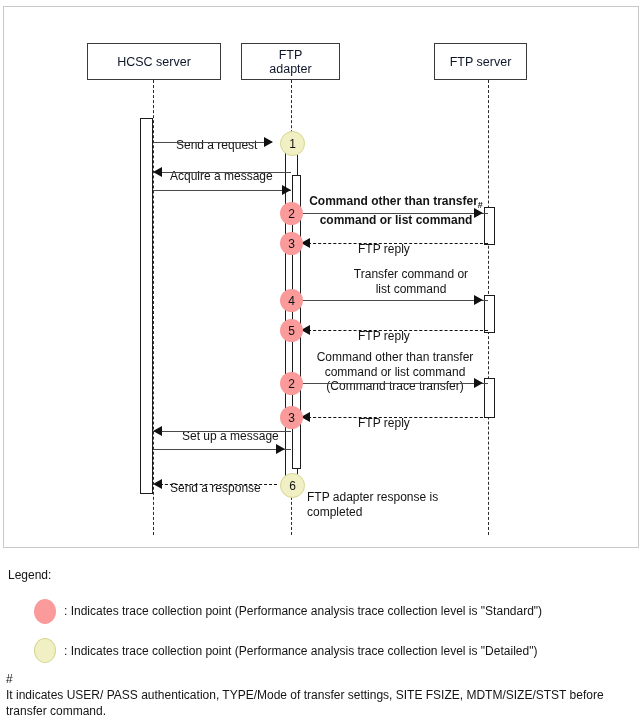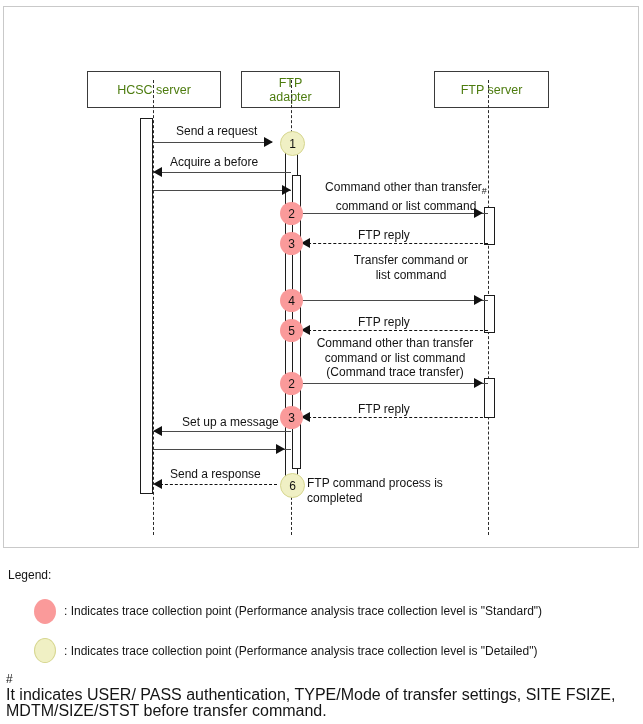--- a/index.html
+++ b/index.html
@@ -14,21 +14,21 @@
   .figure-frame{
     position:absolute;left:3px;top:6px;width:636px;height:542px;
     border:1px solid #c9c9c9;background:#ffffff;box-sizing:border-box;
   }
 
   
   .actor-box{
     position:absolute;box-sizing:border-box;
     border:1px solid #3a3a3a;background:#ffffff;
     display:flex;align-items:center;justify-content:center;
-    text-align:center;font-size:12.5px;line-height:14px;color:#4d7c0f;margin-top:28px;
+    text-align:center;font-size:12.5px;line-height:14px;color:#0f172a;
   }
 
   
   .lifeline{
     position:absolute;width:0;border-left:1px dashed #2b2b2b;
   }
 
   
   .activation{
     position:absolute;box-sizing:border-box;
@@ -44,21 +44,21 @@
   .arrow-head{
     position:absolute;width:0;height:0;
     border-top:5px solid transparent;border-bottom:5px solid transparent;
   }
   .arrow-head.right{border-left:9px solid #111111;}
   .arrow-head.left{border-right:9px solid #111111;}
 
   
   .msg-label{
     position:absolute;font-size:12px;line-height:14.5px;
-    color:#141414;white-space:pre;
+    color:#141414;white-space:pre;margin-top:14px;
   }
   .msg-label.center{text-align:center;}
   .sup-hash{font-size:9px;vertical-align:sub;}
 
   
   .trace-pt{
     position:absolute;border-radius:50%;
     display:flex;align-items:center;justify-content:center;
     font-size:12px;color:#111111;
   }
@@ -70,68 +70,68 @@
   }
   .legend-dot{
     position:absolute;border-radius:50%;
   }
   .legend-text{position:absolute;font-size:12px;color:#141414;white-space:nowrap;}
 
   
   .footnote-mark{position:absolute;left:6px;top:672px;font-size:12px;color:#141414;}
   .footnote-body{
     position:absolute;left:6px;top:687px;width:630px;
-    font-size:16px;line-height:16px;color:#141414;
+    font-size:12px;line-height:16px;color:#141414;
   }
 </style>
 </head>
 <body>
 
 <div id="root">
 
   <div class="figure-frame"></div>
 
   <div class="actor-box" style="left:87px;top:43px;width:134px;height:37px;">
     <span>HCSC server</span>
   </div>
 
   <div class="actor-box" style="left:241px;top:43px;width:99px;height:37px;">
     <span style="white-space:pre-line;">FTP
 adapter</span>
   </div>
 
-  <div class="actor-box" style="left:434px;top:43px;width:115px;height:37px;">
+  <div class="actor-box" style="left:434px;top:43px;width:93px;height:37px;">
     <span>FTP server</span>
   </div>
 
   <div class="lifeline" style="left:153px;top:80px;height:455px;"></div>
   <div class="lifeline" style="left:291px;top:80px;height:455px;"></div>
   <div class="lifeline" style="left:488px;top:80px;height:455px;"></div>
 
   <div class="activation" style="left:140px;top:118px;width:13px;height:376px;"></div>
 
   <div class="activation" style="left:285px;top:142px;width:13px;height:342px;"></div>
   <div class="activation" style="left:292px;top:175px;width:9px;height:294px;"></div>
 
   <div class="activation" style="left:484px;top:207px;width:11px;height:38px;"></div>
   <div class="activation" style="left:484px;top:295px;width:11px;height:38px;"></div>
   <div class="activation" style="left:484px;top:378px;width:11px;height:40px;"></div>
 
   <div class="msg-label" style="left:176px;top:124px;">Send a request</div>
   <div class="msg-line solid-dark" style="left:153px;top:142px;width:119px;"></div>
   <div class="arrow-head right" style="left:264px;top:137px;"></div>
 
-  <div class="msg-label" style="left:170px;top:155px;">Acquire a before</div>
+  <div class="msg-label" style="left:170px;top:155px;">Acquire a message</div>
   <div class="msg-line solid-dark" style="left:153px;top:172px;width:138px;"></div>
   <div class="arrow-head left" style="left:153px;top:167px;"></div>
 
   <div class="msg-line solid-dark" style="left:153px;top:190px;width:138px;"></div>
   <div class="arrow-head right" style="left:282px;top:185px;"></div>
 
-  <div class="msg-label center" style="left:311px;top:180px;width:190px;white-space:normal;">
+  <div class="msg-label center" style="left:301px;top:180px;width:190px;white-space:normal;font-weight:bold;">
     <span>Command other than transfer</span><span class="sup-hash">#</span><br>
     <span>command or list command</span>
   </div>
   <div class="msg-line solid-dark" style="left:298px;top:213px;width:190px;"></div>
   <div class="arrow-head right" style="left:474px;top:208px;"></div>
 
   <div class="msg-label" style="left:358px;top:228px;">FTP reply</div>
   <div class="msg-line dashed" style="left:303px;top:243px;width:185px;"></div>
   <div class="arrow-head left" style="left:301px;top:238px;"></div>
 
@@ -163,21 +163,21 @@
   <div class="arrow-head left" style="left:153px;top:426px;"></div>
 
   <div class="msg-line solid-dark" style="left:153px;top:449px;width:138px;"></div>
   <div class="arrow-head right" style="left:276px;top:444px;"></div>
 
   <div class="msg-label" style="left:170px;top:467px;">Send a response</div>
   <div class="msg-line dashed" style="left:155px;top:484px;width:122px;"></div>
   <div class="arrow-head left" style="left:153px;top:479px;"></div>
 
   <div class="msg-label" style="left:307px;top:476px;white-space:normal;width:180px;">
-    <span>FTP command process is</span><br>
+    <span>FTP adapter response is</span><br>
     <span>completed</span>
   </div>
 
   <div class="trace-pt" style="left:280px;top:131px;width:23px;height:23px;background:#F0F0C4;border:1px solid #D6D68F;">
     <span>1</span>
   </div>
 
   <div class="trace-pt" style="left:280px;top:202px;width:23px;height:23px;background:#FA9A9A;">
     <span>2</span>
   </div>

